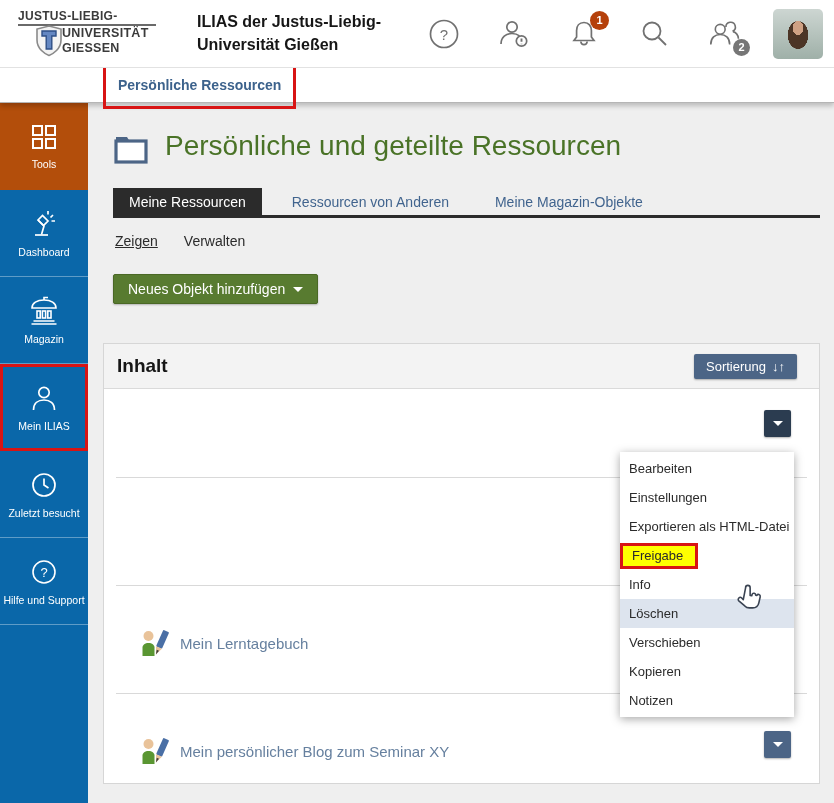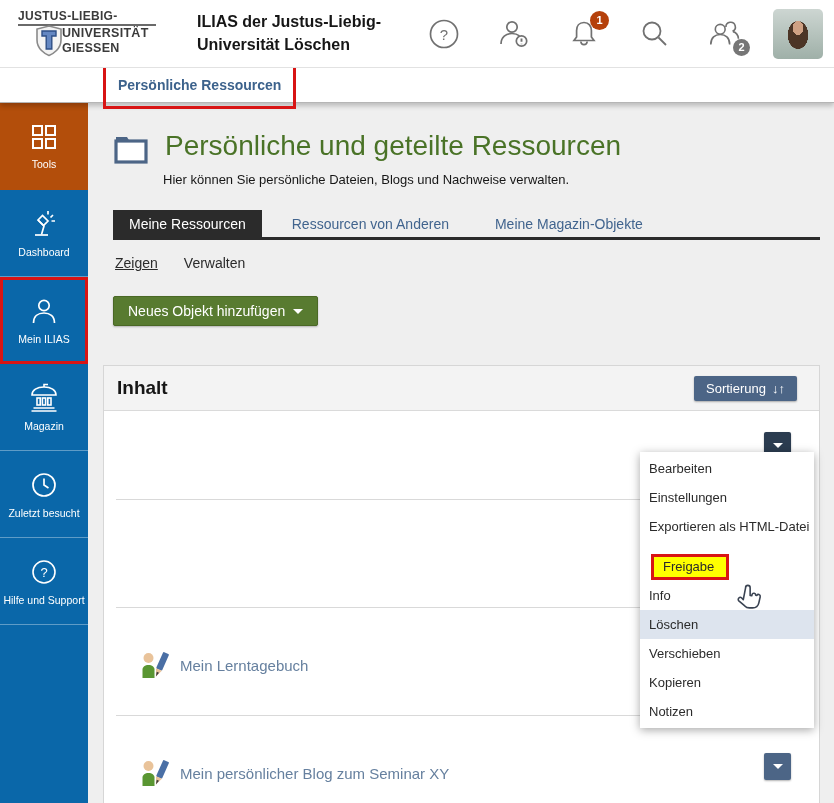--- a/index.html
+++ b/index.html
@@ -87,26 +87,26 @@
   .item-line { display:flex; align-items:center; gap:10px;}
   .item-title { color:#66809f; font-size:15px; cursor:pointer;}
   .dd-btn { position:absolute; right:28px; width:27px; height:27px; border-radius:2px;
     background:#4c6586; display:flex; align-items:center; justify-content:center;
     cursor:pointer; box-shadow:0 1px 2px rgba(0,0,0,.3);}
   .dd-btn.open { background:#2b3c50;}
   .row.first .dd-btn { top:21px;}
   .row:not(.first) .dd-btn { top:37px;}
 
   
-  .menu { position:absolute; left:640px; top:452px; width:174px; background:#fff;
+  .menu { position:absolute; left:620px; top:452px; width:174px; background:#fff;
     box-shadow:0 2px 9px rgba(0,0,0,.35); z-index:50; padding:2px 0;}
   .mi { height:29px; display:flex; align-items:center; padding-left:9px;
     font-size:13px; color:#2b2b2b; cursor:pointer;}
   .mi.hovered { background:#dde4ee;}
-  .mi.freigabe { padding-left:11px;margin-top:11px;}
+  .mi.freigabe { padding-left:0;}
   .mi.freigabe .hl { background:#ffff00; border:3px solid #d81414; padding:2px 12px 3px 9px;}
 
   
   .cursor { position:absolute; left:735px; top:583px; z-index:60; pointer-events:none;}
 
   svg { display:block; }
 </style>
 </head>
 <body>
 
@@ -120,21 +120,21 @@
           <path d="M8 6 h14 v5 h-4.2 v13 h-5.6 V11 H8 Z" fill="#6487c2" stroke="#2e4f86" stroke-width="1.4"></path>
         </svg>
       </span>
       <div class="logo-stack">
         <div>UNIVERSITÄT</div>
         <div>GIESSEN</div>
       </div>
     </div>
   </div>
 
-  <div class="app-title">ILIAS der Justus-Liebig-Universität Löschen</div>
+  <div class="app-title">ILIAS der Justus-Liebig-Universität Gießen</div>
 
   <div class="hicons">
     <div class="hicon">
       <svg width="32" height="32" viewBox="0 0 32 32" fill="none" stroke="#717171" stroke-width="1.7">
         <circle cx="16" cy="16" r="13.5"></circle>
         <text x="16" y="21.5" text-anchor="middle" font-size="15" fill="#717171" stroke="none" font-family="Liberation Sans,sans-serif">?</text>
       </svg>
     </div>
     <div class="hicon">
       <svg width="34" height="34" viewBox="0 0 34 34" fill="none" stroke="#717171" stroke-width="1.7">
@@ -192,43 +192,43 @@
     <div class="sb-item">
       <span>
         <svg width="30" height="30" viewBox="0 0 30 30" fill="none" stroke="#fff" stroke-width="1.7">
           <path d="M6 26 h13"></path>
           <path d="M12.5 25.5 L15 17 L9 11"></path>
           <path d="M9 11 L13.5 6.5 L19 12 L14.5 16.5 Z"></path>
           <path d="M21.5 8.5 l2.5-2.5 M22.5 12 h3.5 M19 5.5 V2"></path>
         </svg>
       </span>
       <span class="sb-label">Dashboard</span>
-    </div>
-    <div class="sb-item boxed">
-      <span>
-        <svg width="30" height="30" viewBox="0 0 30 30" fill="none" stroke="#fff" stroke-width="1.7">
-          <circle cx="15" cy="9.5" r="5.2"></circle>
-          <path d="M4.5 27 c0-6.8 4.7-10 10.5-10 s10.5 3.2 10.5 10"></path>
-        </svg>
-      </span>
-      <span class="sb-label">Mein ILIAS</span>
     </div>
     <div class="sb-item">
       <span>
         <svg width="32" height="30" viewBox="0 0 32 30" fill="none" stroke="#fff" stroke-width="1.6">
           <path d="M4 12 C4 7 9 4 16 4 s12 3 12 8 Z"></path>
           <path d="M16 4 V1.5 h4"></path>
           <rect x="9" y="15" width="3.2" height="7"></rect>
           <rect x="14.4" y="15" width="3.2" height="7"></rect>
           <rect x="19.8" y="15" width="3.2" height="7"></rect>
           <path d="M5.5 25 h21 M3.5 28 h25"></path>
         </svg>
       </span>
       <span class="sb-label">Magazin</span>
     </div>
+    <div class="sb-item boxed">
+      <span>
+        <svg width="30" height="30" viewBox="0 0 30 30" fill="none" stroke="#fff" stroke-width="1.7">
+          <circle cx="15" cy="9.5" r="5.2"></circle>
+          <path d="M4.5 27 c0-6.8 4.7-10 10.5-10 s10.5 3.2 10.5 10"></path>
+        </svg>
+      </span>
+      <span class="sb-label">Mein ILIAS</span>
+    </div>
     <div class="sb-item">
       <span>
         <svg width="30" height="30" viewBox="0 0 30 30" fill="none" stroke="#fff" stroke-width="1.7">
           <circle cx="15" cy="15" r="11"></circle>
           <path d="M15 8.5 V15 l4.5 3"></path>
         </svg>
       </span>
       <span class="sb-label">Zuletzt besucht</span>
     </div>
     <div class="sb-item">
@@ -249,21 +249,20 @@
       <span>
         <svg width="36" height="32" viewBox="0 0 36 32">
           <path d="M3 4 h11 l2.5 4 H3 Z" fill="#4c6586"></path>
           <rect x="3" y="8" width="30" height="21" fill="#fff" stroke="#4c6586" stroke-width="3.2"></rect>
         </svg>
       </span>
       <div>
         <div class="page-title">Persönliche und geteilte Ressourcen</div>
       </div>
     </div>
-    <div class="page-sub">Hier können Sie persönliche Dateien, Blogs und Nachweise verwalten.</div>
 
     <div class="tabbar">
       <div class="tab active">Meine Ressourcen</div>
       <div class="tab plain">Ressourcen von Anderen</div>
       <div class="tab plain">Meine Magazin-Objekte</div>
     </div>
 
     <div class="subtabs">
       <span class="subtab active">Zeigen</span>
       <span class="subtab">Verwalten</span>

